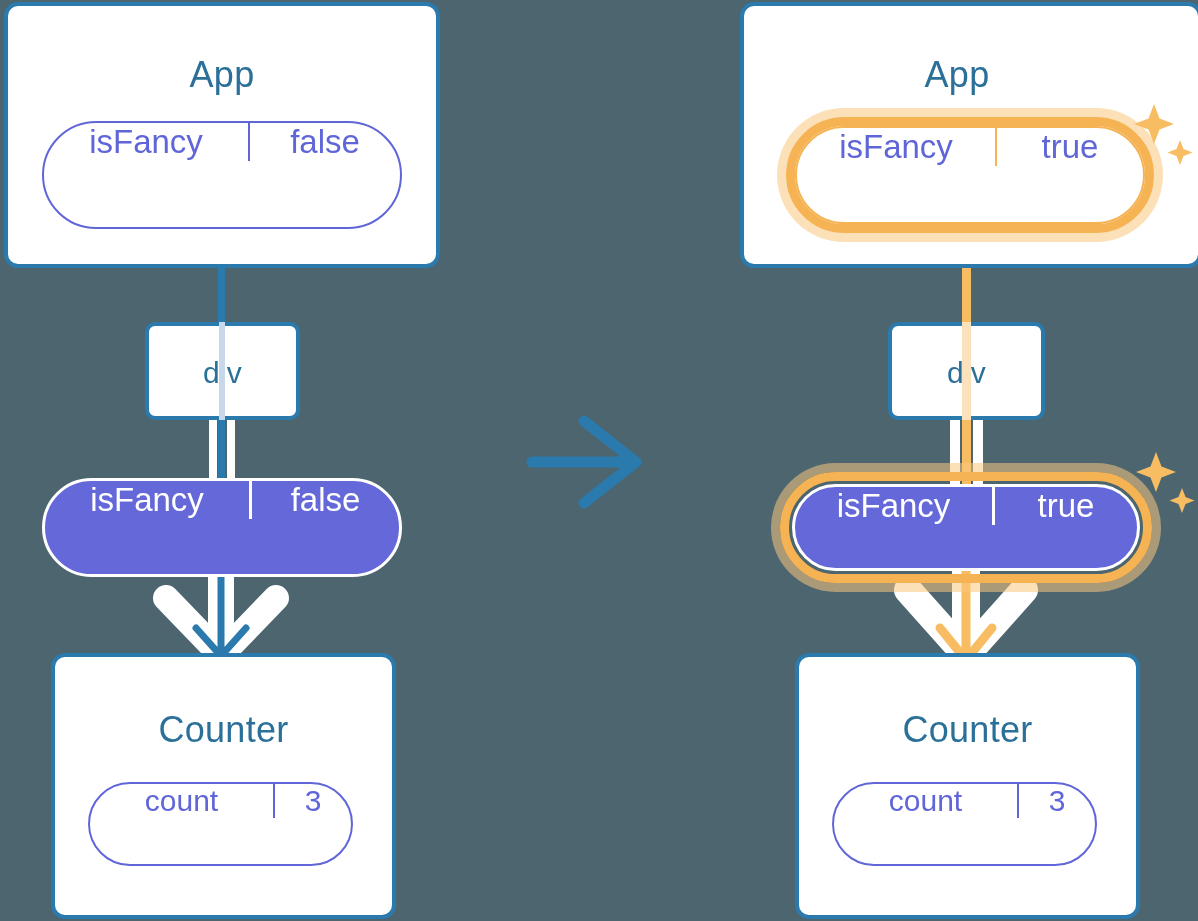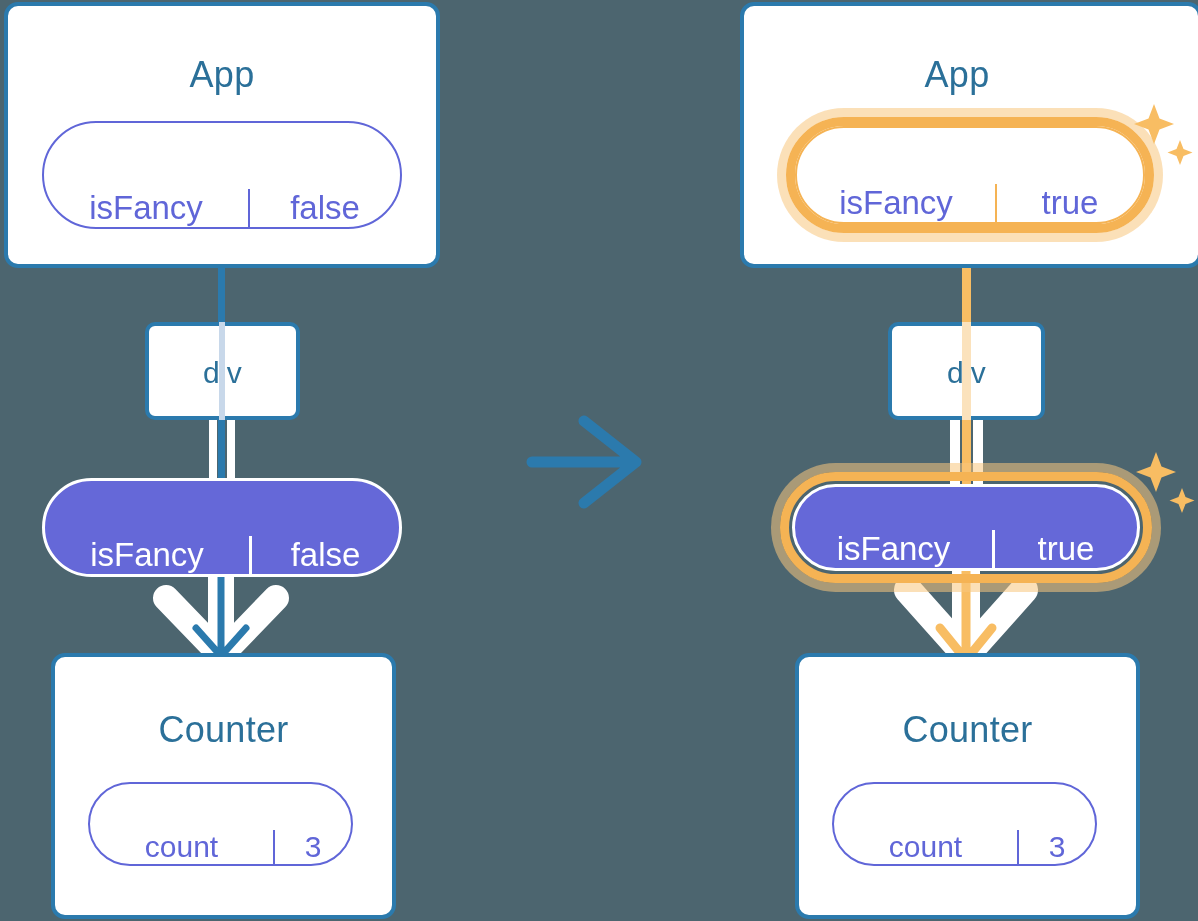--- a/index.html
+++ b/index.html
@@ -57,21 +57,21 @@
   }
   .node-title.sm {
     font-size: 30px;
   }
 
   
   .pill {
     position: absolute;
     box-sizing: border-box;
     display: flex;
-    align-items: flex-end;
+    align-items: flex-start;
     border-radius: 999px;
     z-index: 6;
   }
   .pill .cell {
     display: flex;
     align-items: center;
     justify-content: center;
     box-sizing: border-box;
     white-space: nowrap;
   }

